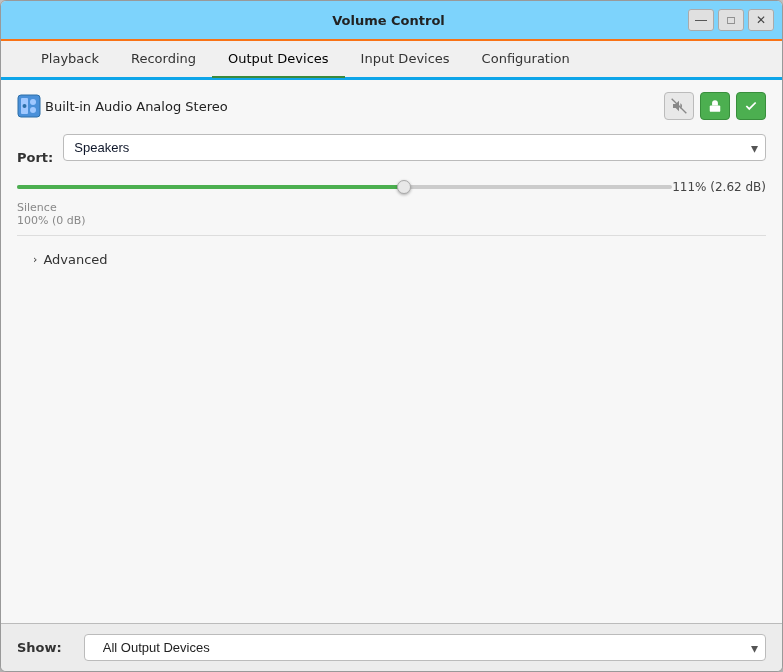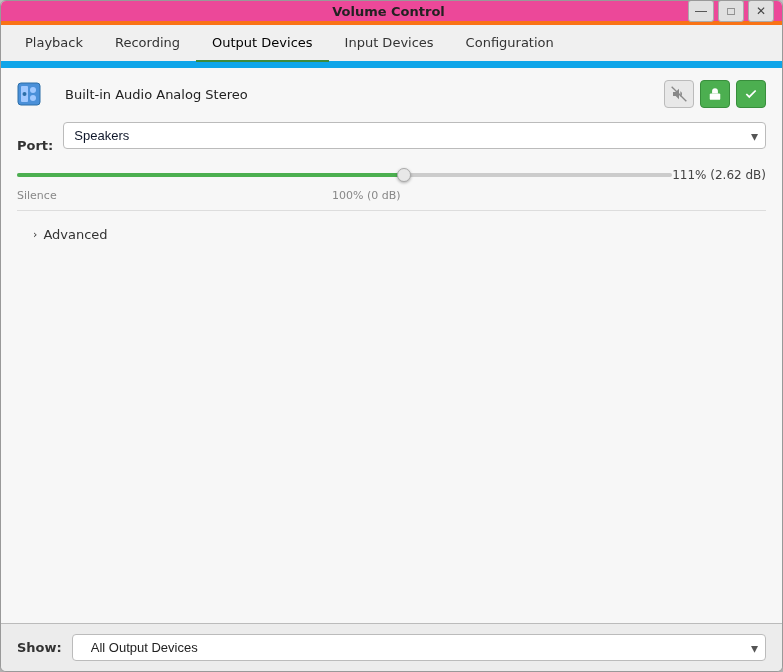--- a/index.html
+++ b/index.html
@@ -18,27 +18,27 @@
       background: #f0f0f0;
       border: 1px solid #999;
       border-radius: 6px;
       display: flex;
       flex-direction: column;
       box-shadow: 0 4px 16px rgba(0,0,0,0.35);
       overflow: hidden;
     }
     
     .titlebar {
-      background: #ec4899;
-      border-bottom: 4px solid #f97316;
+      background: #7dd3fc;
+      border-bottom: 2px solid #f97316;
       display: flex;
       align-items: center;
       justify-content: space-between;
       padding: 0 8px;
-      height: 24px;
+      height: 40px;
       flex-shrink: 0;
     }
     .titlebar-title {
       flex: 1;
       text-align: center;
       font-weight: bold;
       font-size: 13px;
       color: #222;
     }
     .titlebar-buttons {
@@ -57,22 +57,22 @@
       justify-content: center;
       font-size: 12px;
       color: #444;
     }
     .titlebar-spacer { width: 80px; }
 
     
     .tabs {
       display: flex;
       background: #f0f0f0;
-      border-bottom: 7px solid #0ea5e9;
-      padding: 0 8px;
+      border-bottom: 3px solid #0ea5e9;
+      padding: 0 24px;
       flex-shrink: 0;
     }
     .tab {
       padding: 10px 16px;
       cursor: pointer;
       color: #333;
       font-size: 13px;
       border-bottom: 2px solid transparent;
       margin-bottom: -1px;
     }
@@ -97,21 +97,21 @@
     }
     .device-header {
       display: flex;
       align-items: center;
       justify-content: space-between;
       margin-bottom: 10px;
     }
     .device-name-row {
       display: flex;
       align-items: center;
-      gap: 24px;
+      gap: 4px;
     }
     .device-icon {
       width: 24px;
       height: 24px;
       flex-shrink: 0;
     }
     .device-name {
       font-size: 13px;
       color: #222;
     }
@@ -242,20 +242,21 @@
       opacity: 0;
       cursor: pointer;
     }
     .slider-labels {
       display: flex;
       justify-content: space-between;
       font-size: 11px;
       color: #888;
       padding: 0 0;
       margin-bottom: 8px;
+      flex-direction: column;
     }
     .slider-labels-row {
       flex: 1;
     }
 
     
     .divider {
       height: 1px;
       background: #ddd;
       margin: 8px 0;
@@ -278,21 +279,21 @@
       font-size: 11px;
     }
 
     
     .bottom-bar {
       border-top: 1px solid #bbb;
       background: #ececec;
       padding: 10px 16px;
       display: flex;
       align-items: center;
-      gap: 10px;
+      gap: 22px;
       flex-shrink: 0;
     }
     .show-label {
       font-size: 13px;
       color: #333;
       font-weight: bold;
     }
     .show-select-wrapper {
       flex: 1;
       position: relative;

